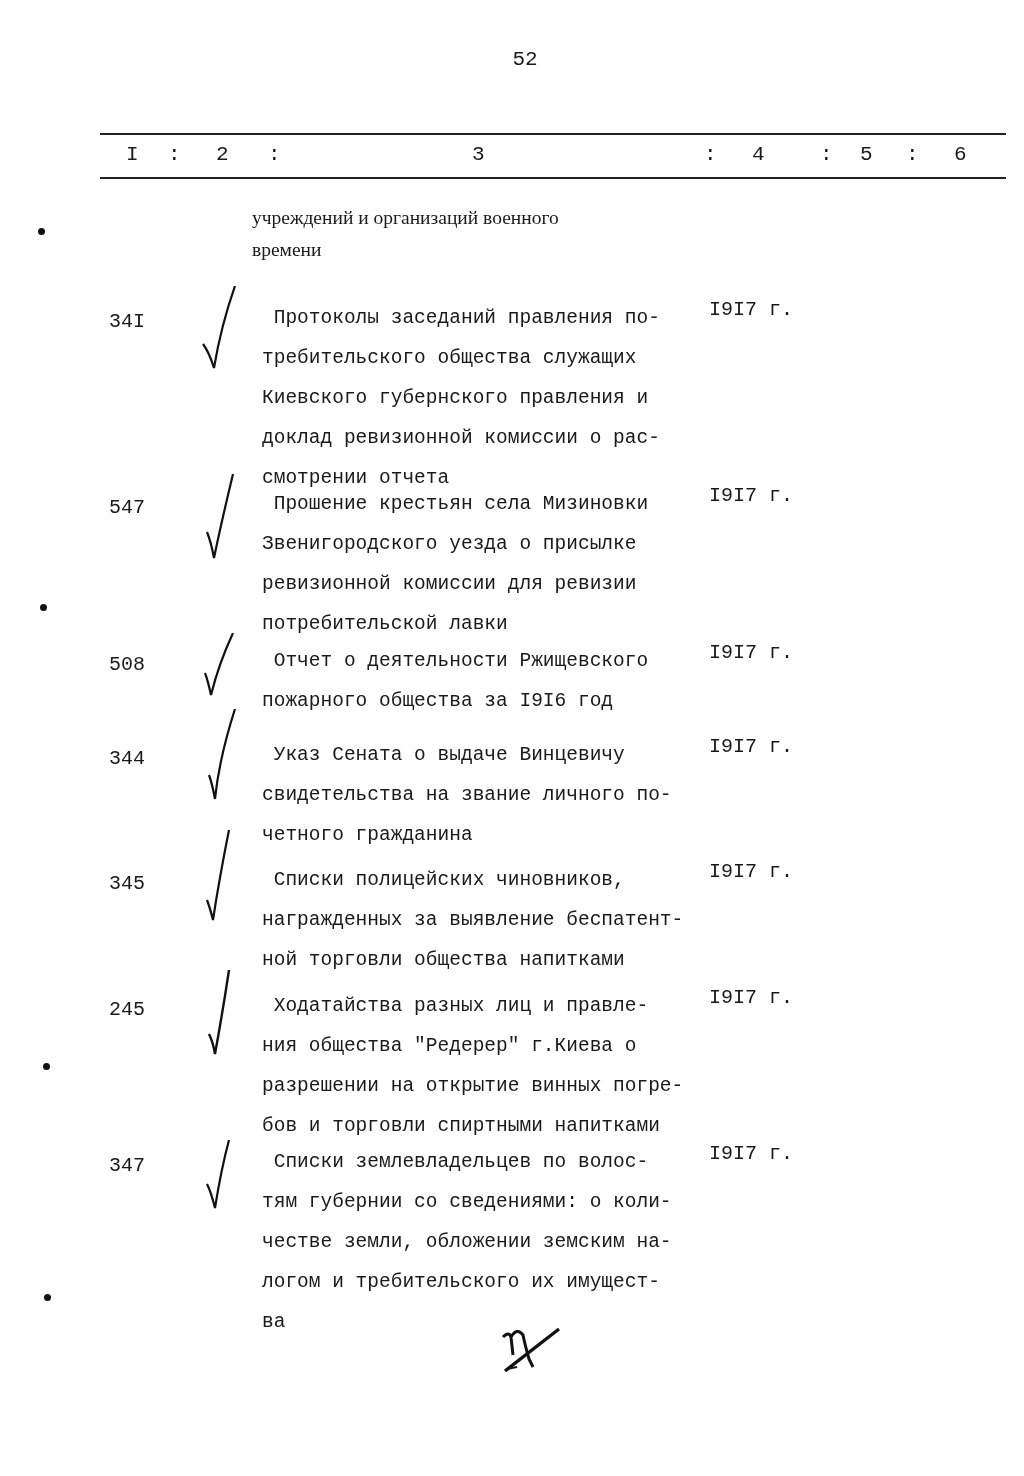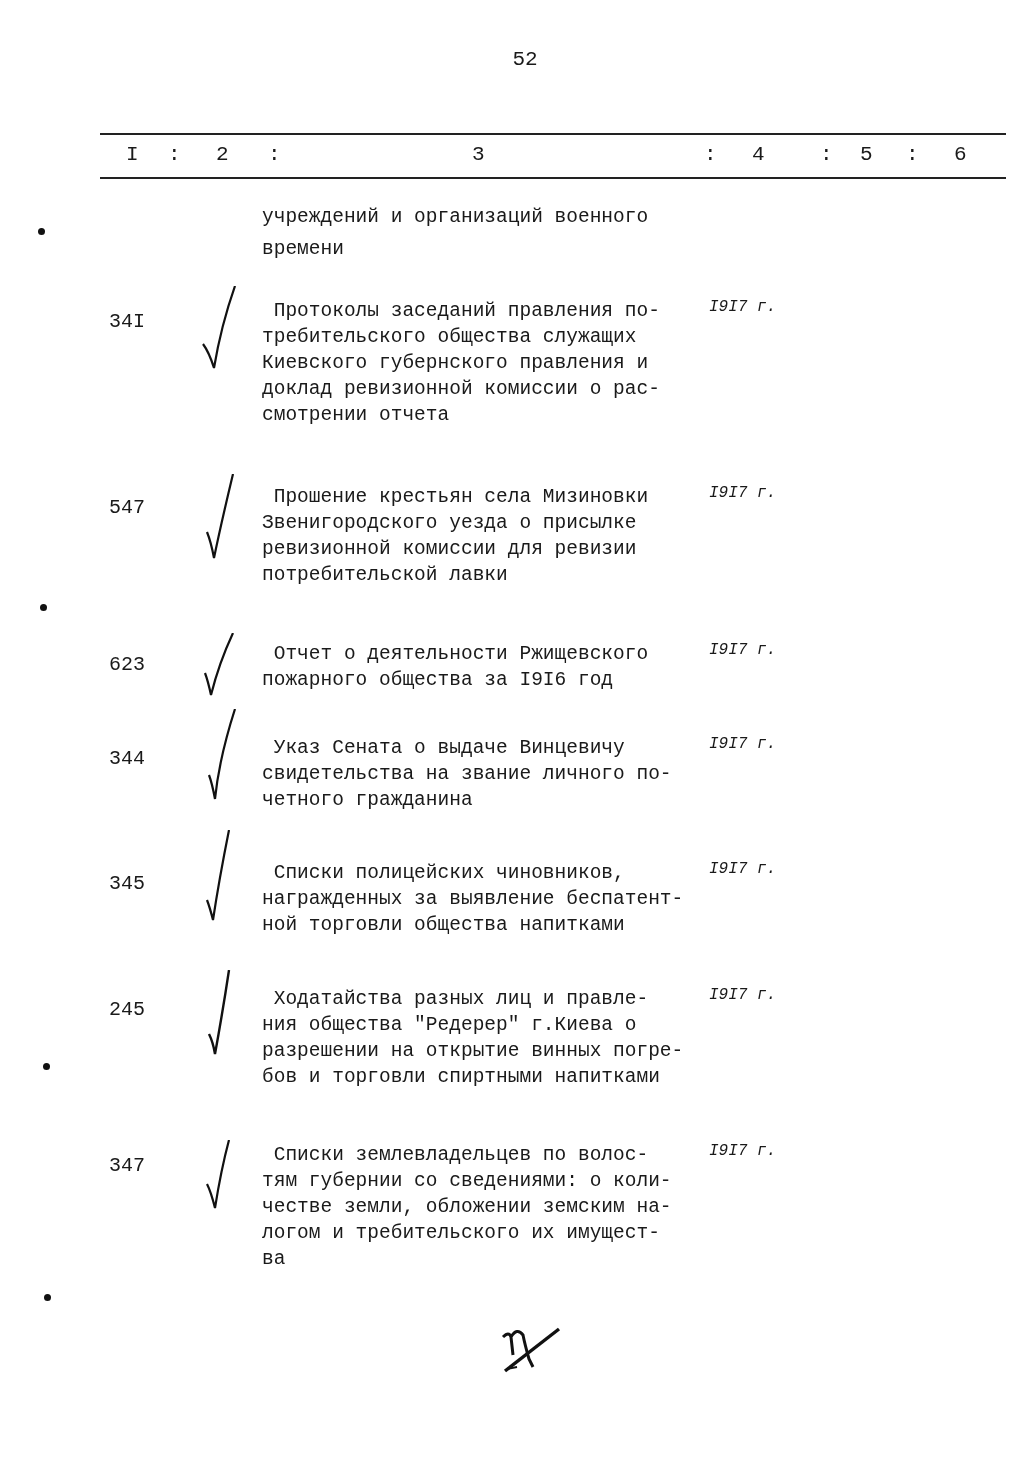--- a/index.html
+++ b/index.html
@@ -13,30 +13,30 @@
     font-size: 21px;
     padding-left: 13px;
   }
   .rule { position: absolute; left: 100px; width: 906px; height: 2px; background: #222; }
   .rule.top { top: 133px; }
   .rule.bottom { top: 177px; }
   .header-row { position: absolute; top: 143px; left: 100px; width: 906px; height: 26px; font-size: 21px; }
   .header-row span { position: absolute; }
   .entries { position: absolute; top: 0; left: 0; width: 1024px; }
   .cont-text {
-    position: absolute; top: 202px; left: 262px; width: 460px;
-    font-size: 19.5px; line-height: 31.5px; white-space: pre;
+    position: absolute; top: 202px; left: 252px; width: 460px;
+    font-size: 19.5px; line-height: 31.5px; white-space: pre; font-family: Liberation Serif, serif;
   }
   .entry { position: absolute; left: 0; width: 1024px; }
   .entry .num { position: absolute; left: 109px; top: 0; font-size: 20px; margin-top: 12px; }
   .entry .desc {
     position: absolute; left: 262px; top: 0; width: 460px;
-    font-size: 19.5px; line-height: 26px; white-space: pre;
+    font-size: 19.5px; line-height: 40px; white-space: pre;
   }
-  .entry .year { position: absolute; left: 709px; top: 0; font-size: 16px; white-space: pre; font-style: italic; }
+  .entry .year { position: absolute; left: 709px; top: 0; font-size: 20px; white-space: pre; }
   .check { position: absolute; left: 195px; }
   .signature { position: absolute; left: 495px; top: 1325px; width: 70px; height: 50px; }
   .dot { position: absolute; width: 7px; height: 7px; border-radius: 50%; background: #111; }
 </style>
 </head>
 <body>
 
 <div class="page-number">52</div>
 
 <div class="rule top"></div>
@@ -79,21 +79,21 @@
       <path d="M12 58 Q16 68 19 84 Q26 50 38 0" stroke="#111" stroke-width="2.2" fill="none"></path>
     </svg>
     <span class="desc"> Прошение крестьян села Мизиновки
 Звенигородского уезда о присылке
 ревизионной комиссии для ревизии
 потребительской лавки</span>
     <span class="year">I9I7 г.</span>
   </div>
 
   <div class="entry" style="top:641px">
-    <span class="num">623</span>
+    <span class="num">508</span>
     <svg class="check" style="top:-8px" width="50" height="70" viewBox="0 0 50 70">
       <path d="M10 40 Q13 48 16 62 Q24 30 38 0" stroke="#111" stroke-width="2.2" fill="none"></path>
     </svg>
     <span class="desc"> Отчет о деятельности Ржищевского
 пожарного общества за I9I6 год</span>
     <span class="year">I9I7 г.</span>
   </div>
 
   <div class="entry" style="top:735px">
     <span class="num">344</span>

